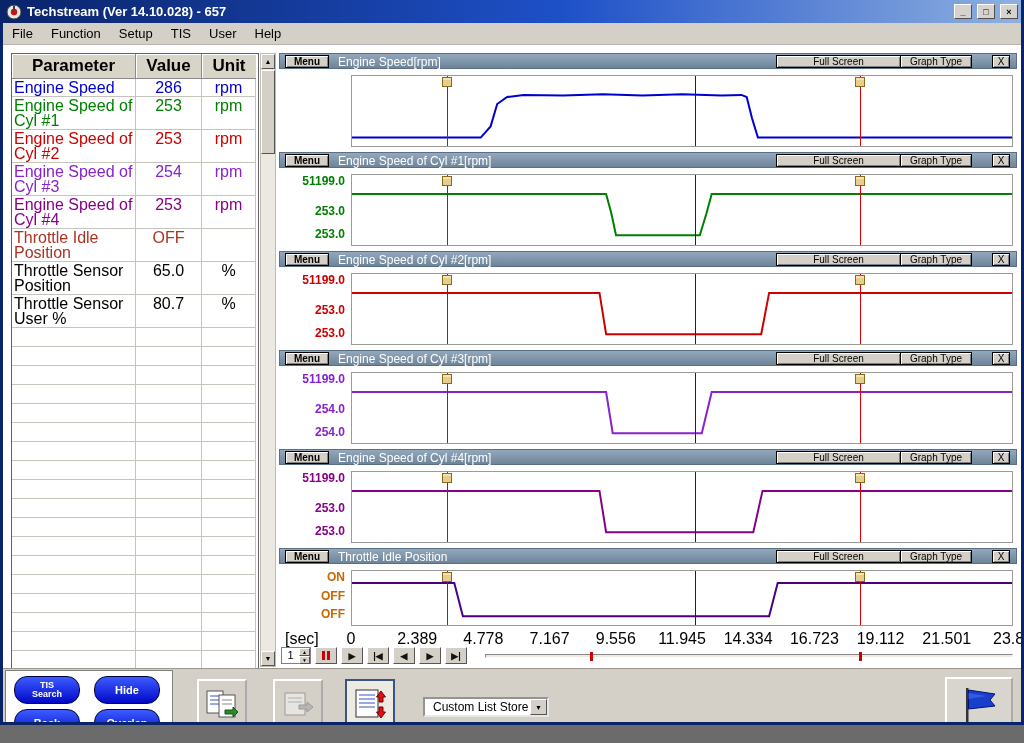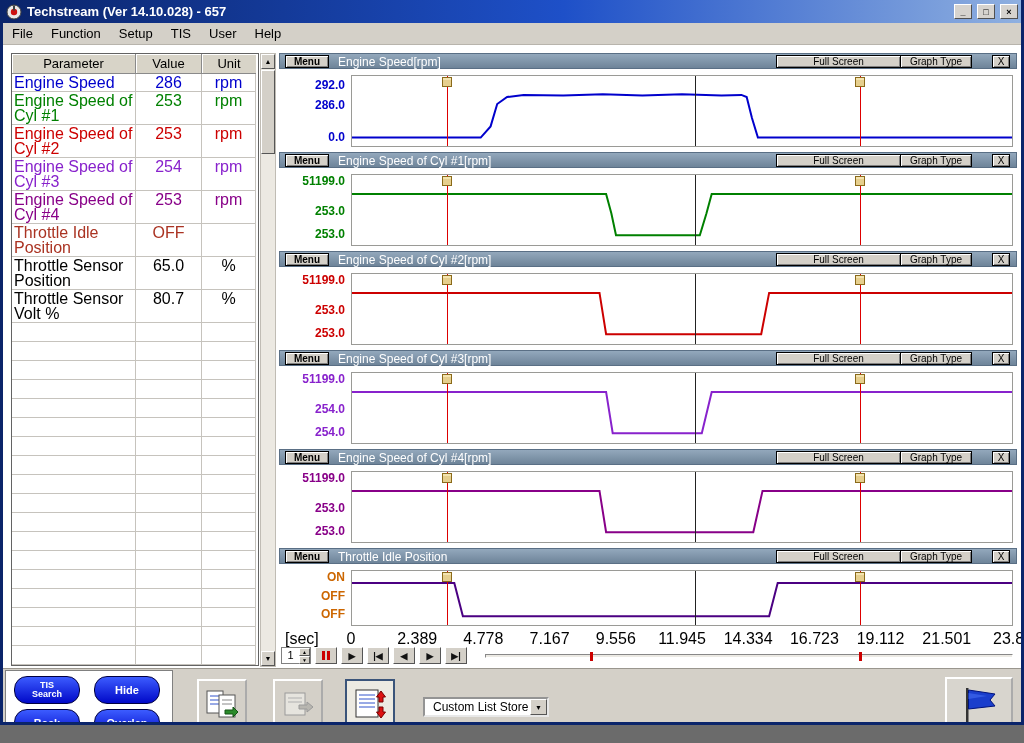--- a/index.html
+++ b/index.html
@@ -19,21 +19,21 @@
     font-size:9px; font-weight:bold; display:flex; align-items:center; justify-content:center; }
 
   
   .menubar { position:absolute; top:23px; left:0; right:0; height:22px; background:#d4d0c8;
     display:flex; align-items:center; font-size:13px; color:#000; border-bottom:1px solid #b8b4ac; }
   .menu-item { padding:3px 9px; }
 
   
   .table-wrap { position:absolute; left:8px; top:53px; width:248px; background:#fff;
     border:1px solid #636363; }
-  .thead { display:flex; font-weight:normal; font-size:13px; }
+  .thead { display:flex; font-weight:bold; font-size:17px; }
   .thcell { background:#d8d4c8; border-right:1px solid #8a8a8a; border-bottom:1px solid #8a8a8a;
     box-shadow:inset 1px 1px 0 #fff; text-align:center; padding:2px 0; }
   .c-param { width:124px; } .c-value { width:66px; } .c-unit { width:54px; border-right:none; }
   .trow { display:flex; font-size:16px; }
   .tcell { border-right:1px solid #c6c3bd; border-bottom:1px solid #c6c3bd;
     padding:1px 2px; min-height:18px; line-height:15px; overflow:hidden; }
   .tcell.c-value,.tcell.c-unit { text-align:center; }
   .trow.empty .tcell { min-height:19px; }
 
   
@@ -187,21 +187,21 @@
           <div class="tcell c-param" style="color: rgb(170, 51, 34);">Throttle Idle Position</div>
           <div class="tcell c-value" style="color: rgb(170, 51, 34);">OFF</div>
           <div class="tcell c-unit" style="color: rgb(170, 51, 34);"></div>
         </div>
         <div class="trow">
           <div class="tcell c-param" style="color: rgb(0, 0, 0);">Throttle Sensor Position</div>
           <div class="tcell c-value" style="color: rgb(0, 0, 0);">65.0</div>
           <div class="tcell c-unit" style="color: rgb(0, 0, 0);">%</div>
         </div>
         <div class="trow">
-          <div class="tcell c-param" style="color: rgb(0, 0, 0);">Throttle Sensor Volt %</div>
+          <div class="tcell c-param" style="color: rgb(0, 0, 0);">Throttle Sensor User %</div>
           <div class="tcell c-value" style="color: rgb(0, 0, 0);">80.7</div>
           <div class="tcell c-unit" style="color: rgb(0, 0, 0);">%</div>
         </div>
         <div class="trow empty">
           <div class="tcell c-param" style="color: rgb(0, 0, 0);"></div>
           <div class="tcell c-value" style="color: rgb(0, 0, 0);"></div>
           <div class="tcell c-unit" style="color: rgb(0, 0, 0);"></div>
         </div>
         <div class="trow empty">
           <div class="tcell c-param" style="color: rgb(0, 0, 0);"></div>
@@ -300,25 +300,20 @@
   <div class="graph-panel" id="graph-panel">
       <div class="strip">
         <div class="strip-header">
           <div class="gh-btn gh-menu">Menu</div>
           <div class="gh-title">Engine Speed[rpm]</div>
           <div class="gh-btn gh-full">Full Screen</div>
           <div class="gh-btn gh-type">Graph Type</div>
           <div class="gh-btn gh-x">X</div>
         </div>
         <div class="plot-wrap">
-          <div class="ygutter">
-            <span class="ylabel" style="top: 14%; color: rgb(0, 0, 204);">292.0</span>
-            <span class="ylabel" style="top: 42%; color: rgb(0, 0, 204);">286.0</span>
-            <span class="ylabel" style="top: 86%; color: rgb(0, 0, 204);">0.0</span>
-          </div>
           <div class="plot-box">
             <svg viewBox="0 0 1000 100" preserveAspectRatio="none">
               <polyline points="0.0,88.0 195.0,88.0 210.0,72.0 220.0,40.0 235.0,30.0 260.0,27.0 320.0,28.0 380.0,26.0 440.0,28.0 500.0,26.0 560.0,28.0 590.0,27.0 598.0,30.0 606.0,60.0 615.0,88.0 1000.0,88.0" fill="none" stroke="#0000cc" stroke-width="2" vector-effect="non-scaling-stroke"></polyline>
             </svg>
             <div class="vline black" style="left: 52%;"></div>
             <div class="vline red" style="left: 14.4%;"></div>
             <div class="flag" style="left: 14.4%;"></div>
             <div class="vline red" style="left: 77%;"></div>
             <div class="flag" style="left: 77%;"></div>
           </div>

